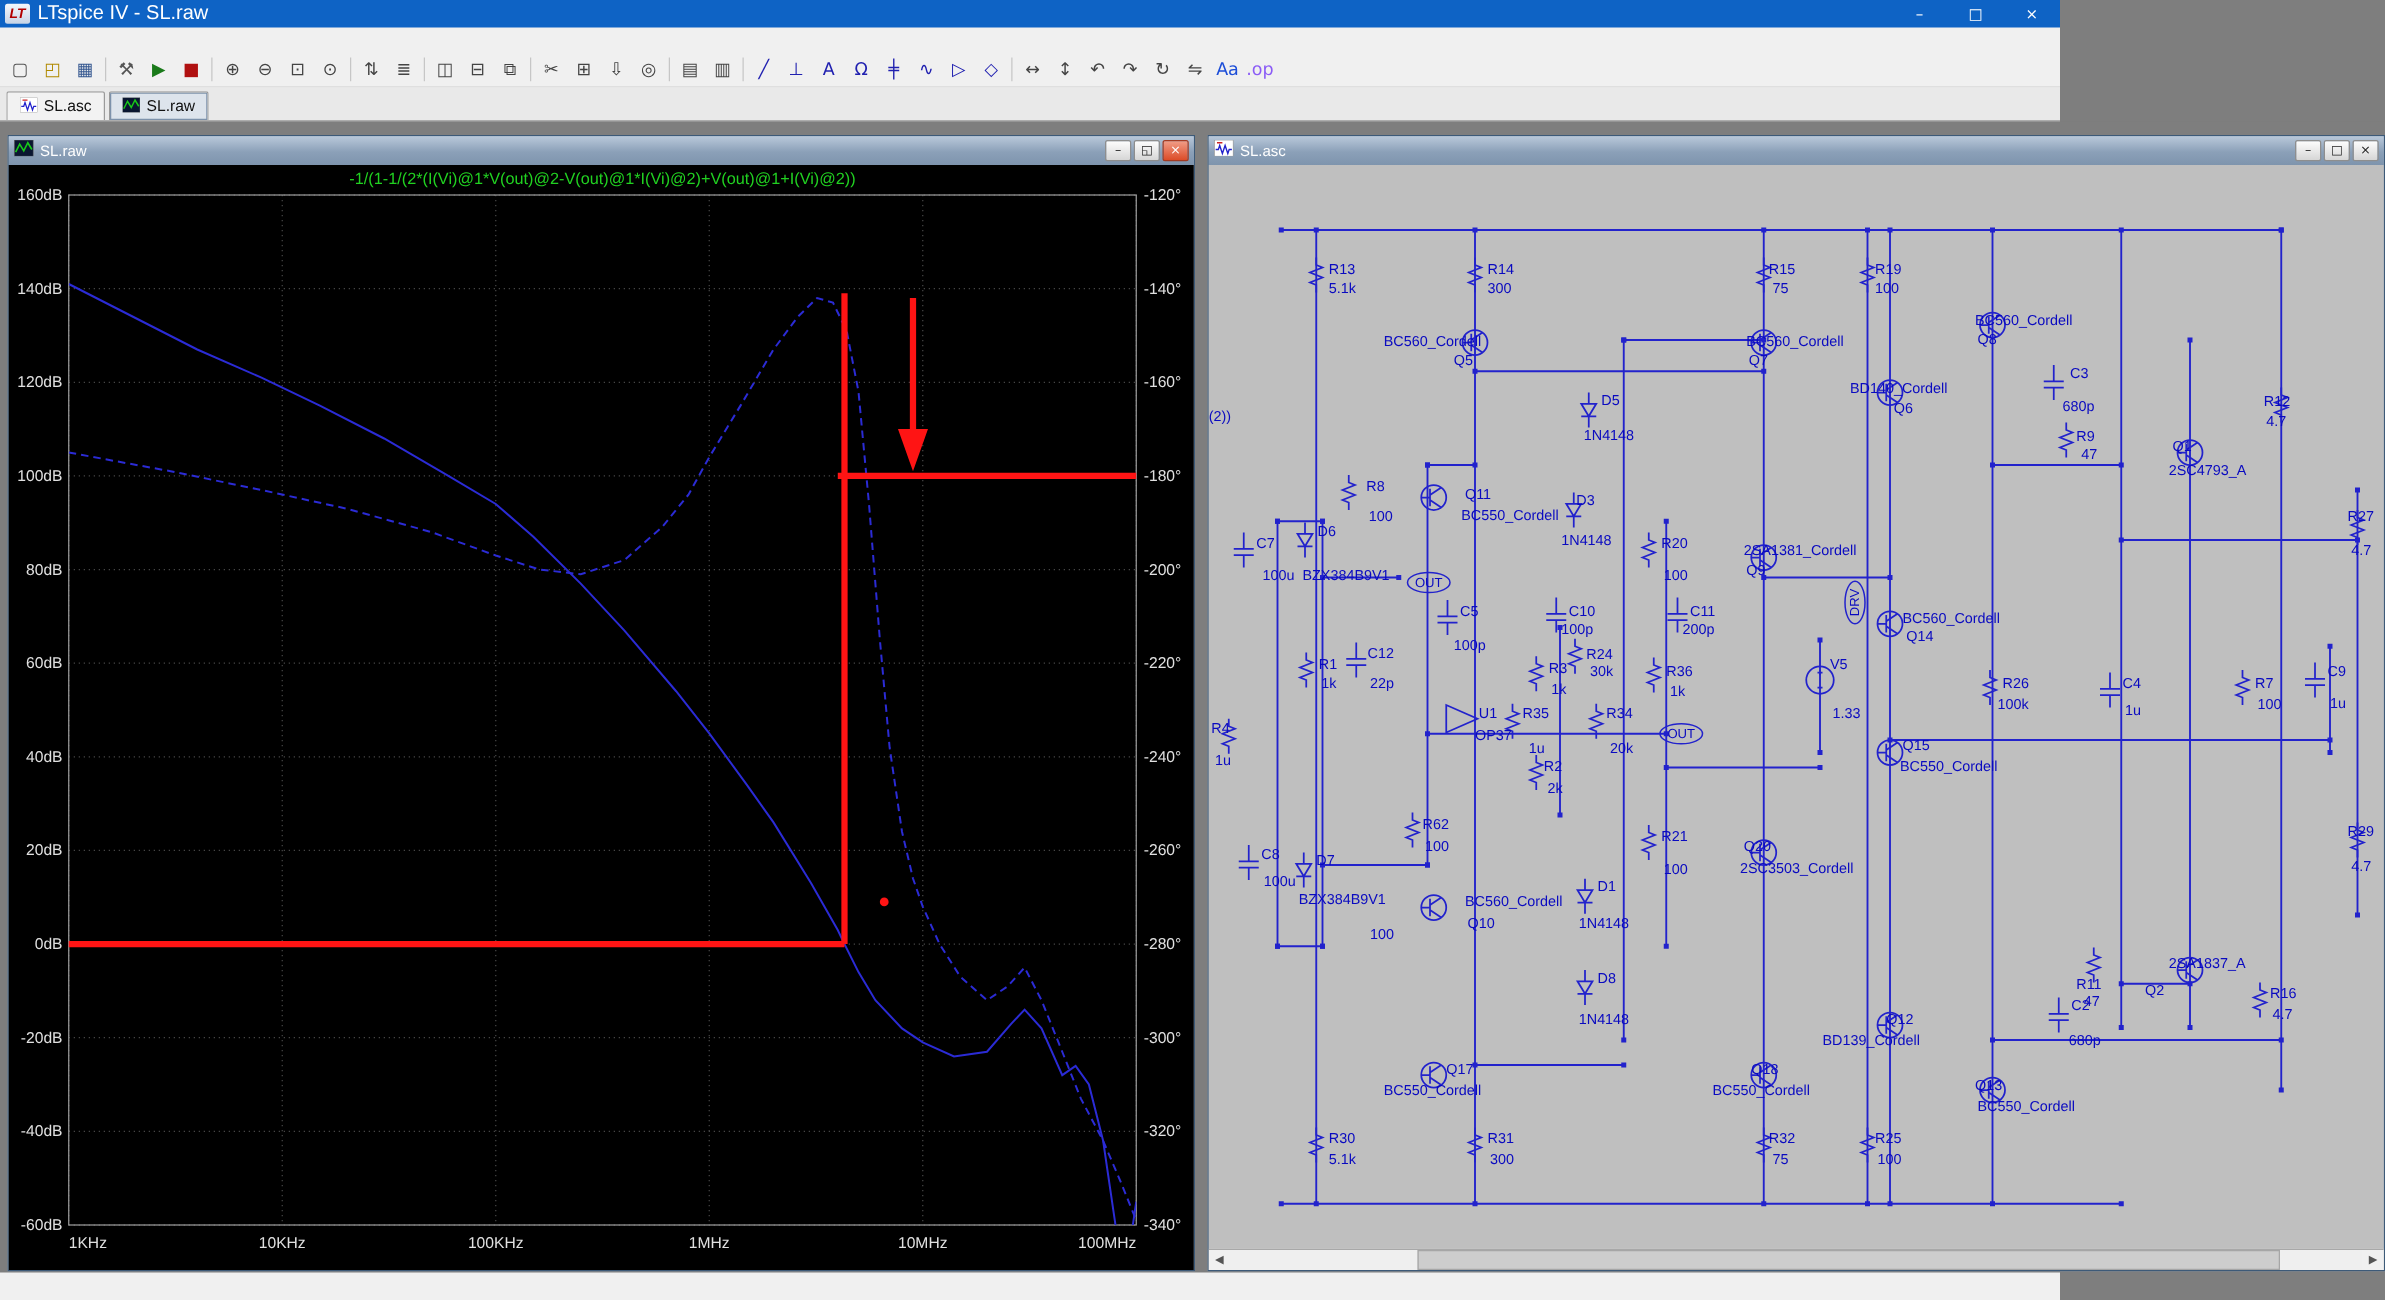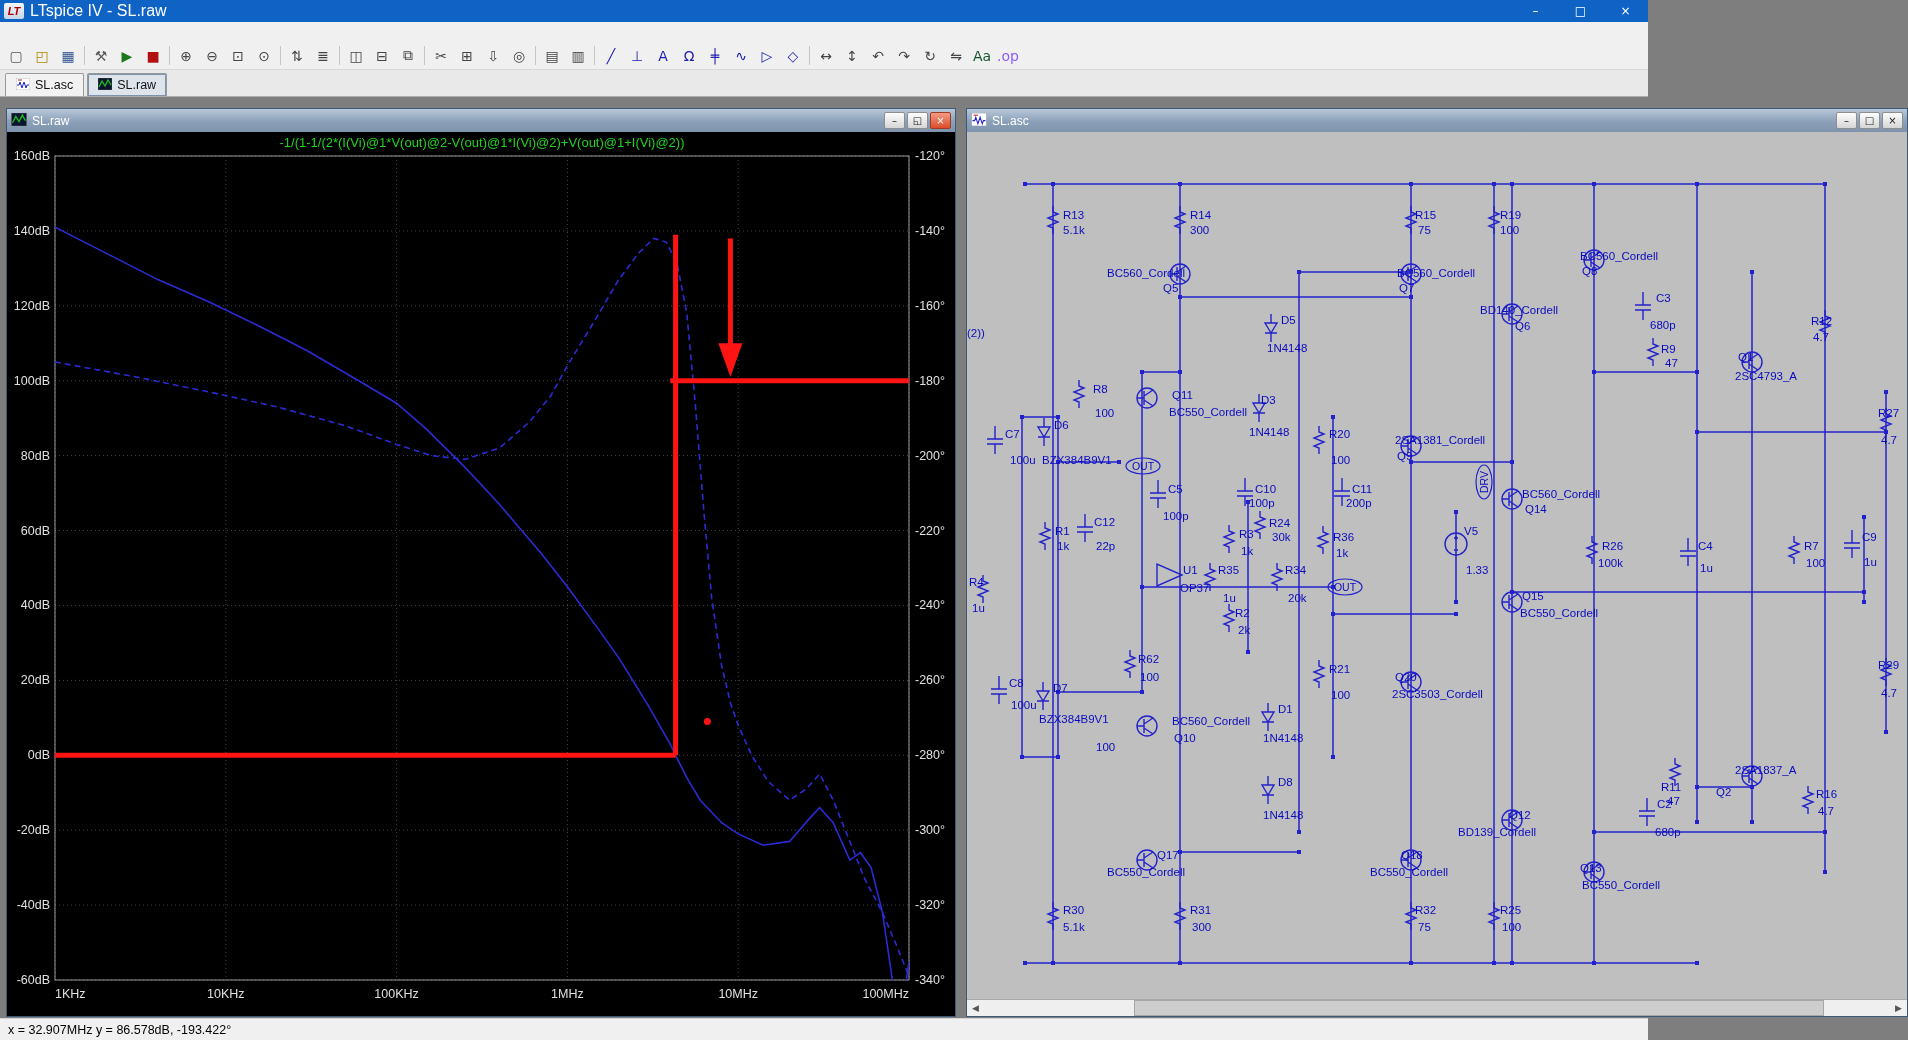--- a/index.html
+++ b/index.html
@@ -107,21 +107,21 @@
       <div class="tool-icon" style="color: rgb(32, 32, 176);">∿</div>
       <div class="tool-icon" style="color: rgb(32, 32, 176);">▷</div>
       <div class="tool-icon" style="color: rgb(32, 32, 176);">◇</div>
       <div class="tool-sep"></div>
       <div class="tool-icon" style="color: rgb(68, 68, 68);">↔</div>
       <div class="tool-icon" style="color: rgb(68, 68, 68);">↕</div>
       <div class="tool-icon" style="color: rgb(68, 68, 68);">↶</div>
       <div class="tool-icon" style="color: rgb(68, 68, 68);">↷</div>
       <div class="tool-icon" style="color: rgb(68, 68, 68);">↻</div>
       <div class="tool-icon" style="color: rgb(68, 68, 68);">⇋</div>
-      <div class="tool-icon" style="color: #14532d;">Aa</div>
+      <div class="tool-icon" style="color: #1d4ed8;">Aa</div>
       <div class="tool-icon" style="color: #8b5cf6;">.op</div>
     </div>
 
   <div class="tabbar">
       <div class="tab">
         <span><svg width="14" height="12" viewBox="0 0 14 12">
             <rect x="0" y="0" width="14" height="12" fill="#ffffff" stroke="#888" stroke-width="0.5"></rect>
             <path d="M1 7 h2 l1 -3 l2 6 l2 -6 l2 6 l1 -3 h2" fill="none" stroke="#2222cc" stroke-width="1"></path>
             <line x1="2" y1="2" x2="6" y2="2" stroke="#cc2222" stroke-width="1"></line>
           </svg></span>
@@ -699,17 +699,14 @@
           <div class="scroll-track">
             <div class="scroll-thumb"></div>
           </div>
           <div class="scroll-btn">▶</div>
         </div>
       </div>
     </section>
 
   </div>
 
-  <div class="statusbar">
-    <span>x = 32.907MHz   y = 86.578dB, -193.422°</span>
-  </div>
 
 </div>
 
 </body></html>

